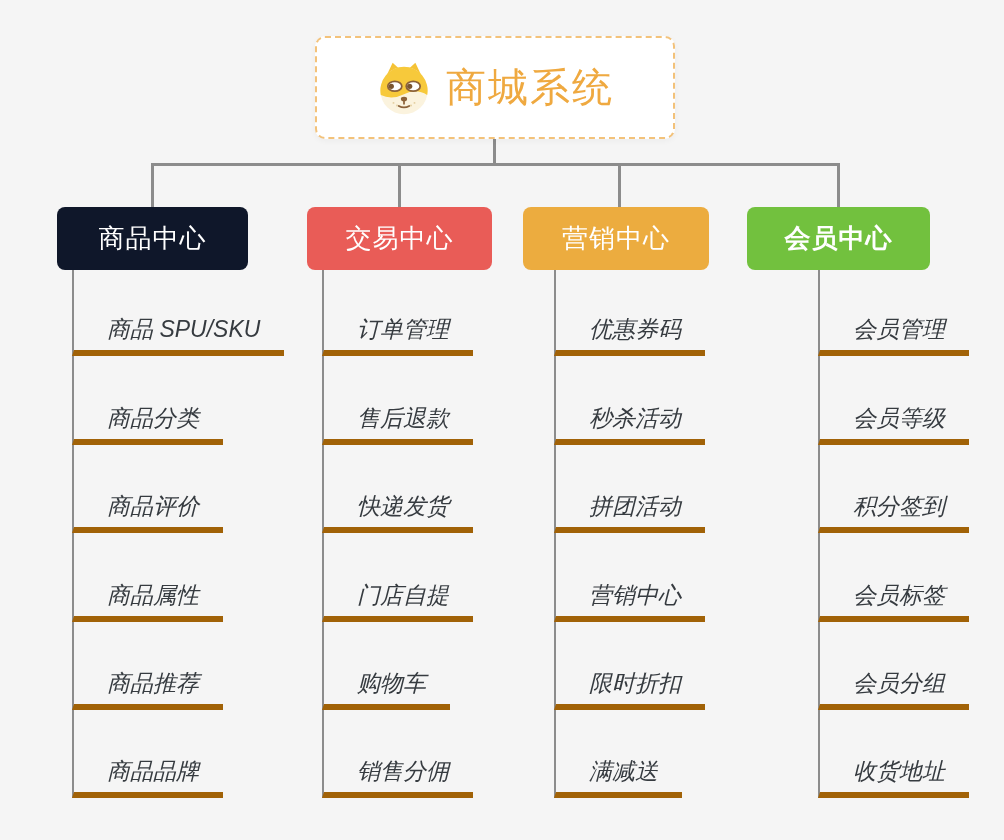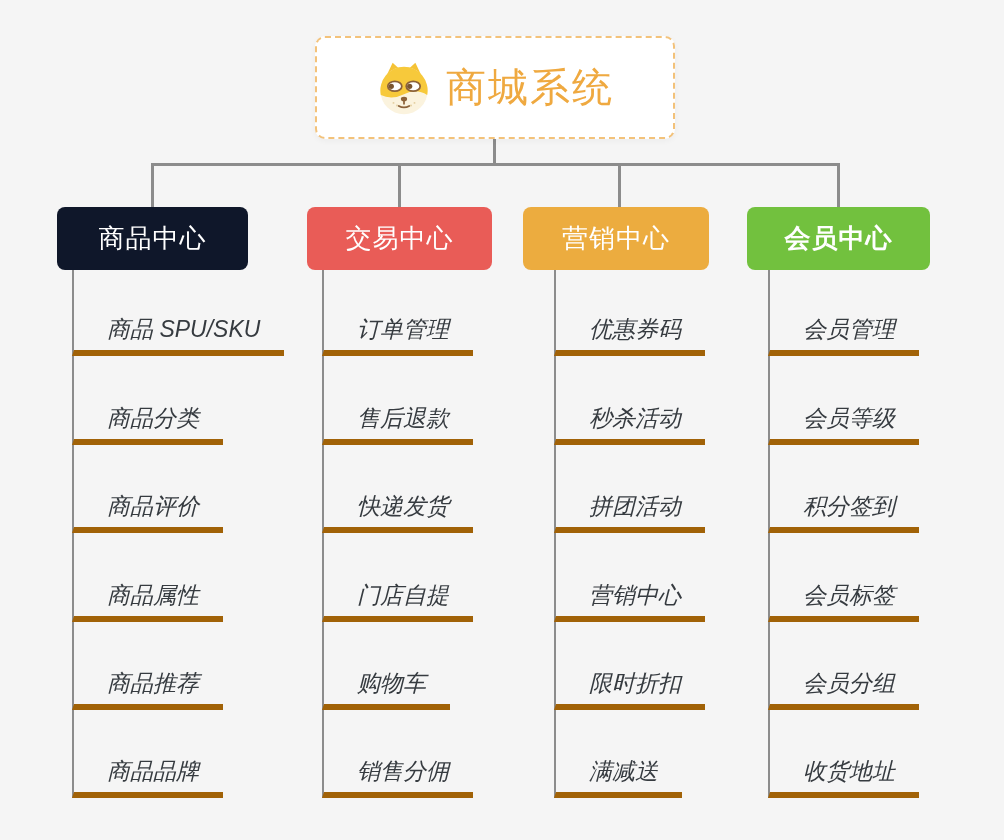--- a/index.html
+++ b/index.html
@@ -53,21 +53,21 @@
   .branch-0{left:57px;width:191px;}
   .branch-1{left:307px;width:185px;}
   .branch-2{left:523px;width:186px;}
   .branch-3{left:747px;width:183px;}
 
   
   .col{position:absolute;top:268px;z-index:1;}
   .col-0{left:72px;}
   .col-1{left:322px;}
   .col-2{left:542px;margin-left:12px;}
-  .col-3{left:752px;padding-left:16px;}
+  .col-3{left:802px;padding-left:16px;}
   .leaf{
     box-sizing:border-box;
     height:88.4px;
     width:max-content;
     border-left:2px solid #8C8C8C;
     border-bottom:6px solid #a16207;
     padding:0 24px 5px 33px;
     display:flex;align-items:flex-end;
     font-size:23px;
     color:#363B40;

